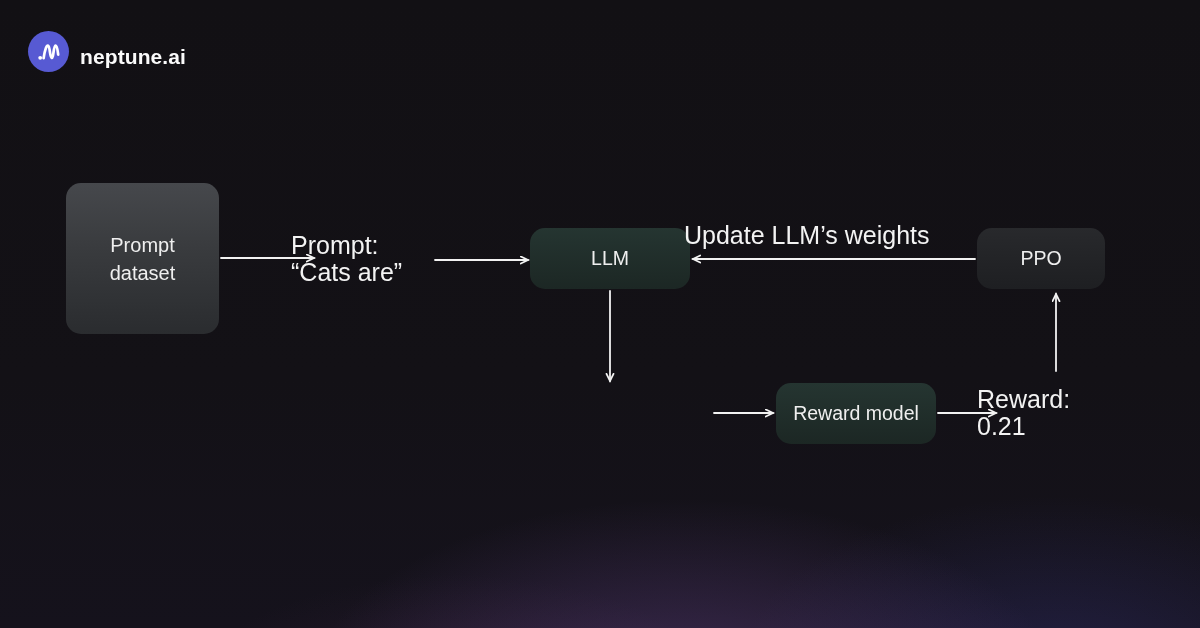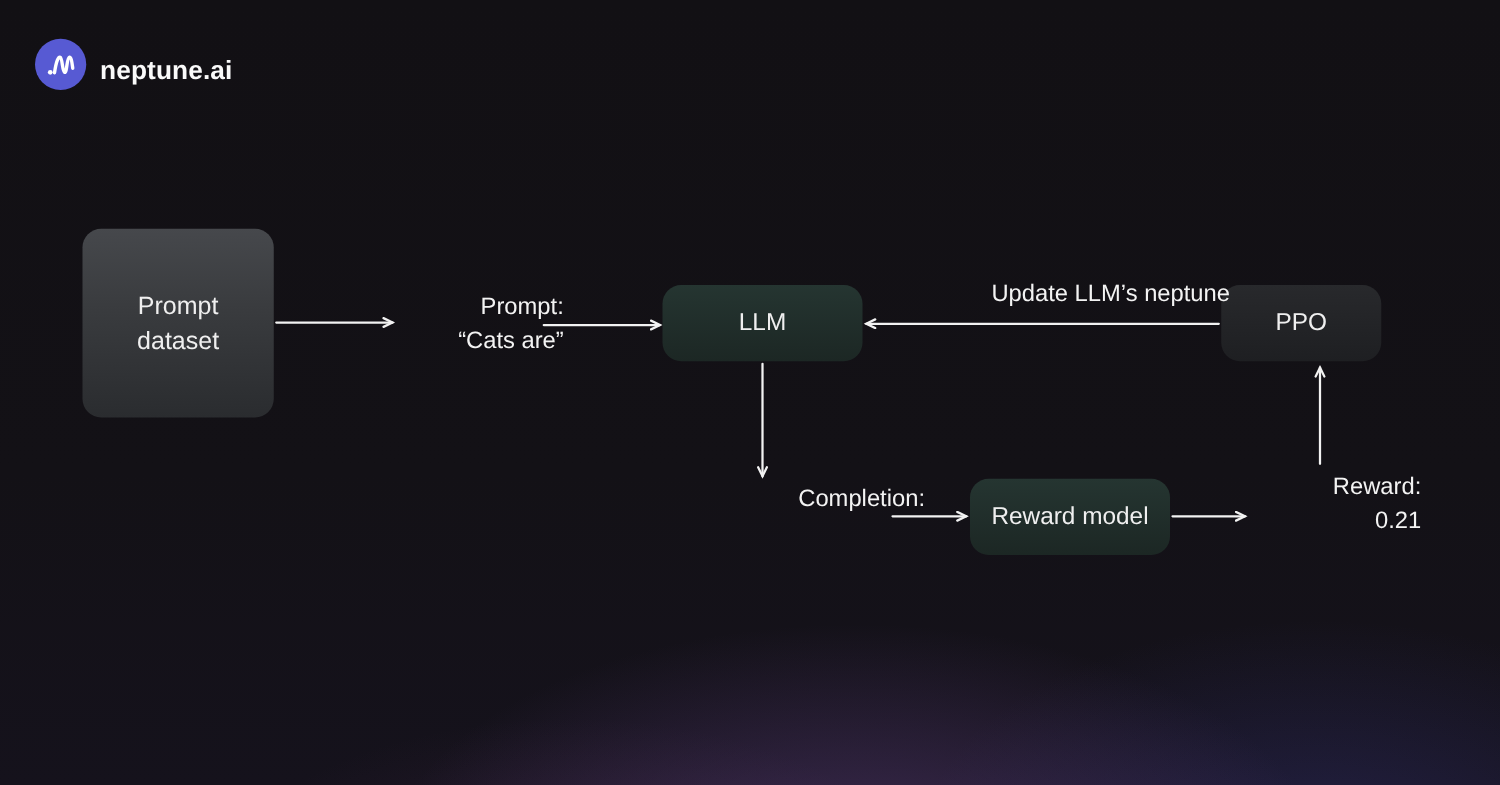--- a/index.html
+++ b/index.html
@@ -61,29 +61,29 @@
     background: linear-gradient(180deg, #28292c 0%, #1e1f22 100%);
   }
   .node-reward-model {
     left: 776px; top: 383px;
     background: linear-gradient(180deg, #253531 0%, #1c2724 100%);
   }
 
   
   .label {
     position: absolute;
-    text-align: right;
-    font-size: 19px;
+    text-align: left;
+    font-size: 25px;
     line-height: 27px;
     color: #f3f3f3;
   }
   .label-prompt     { left: 291px; top: 232px; width: 160px; }
   .label-update     { left: 684px; top: 222px; width: 300px; }
   .label-completion { left: 480px; top: 386px; width: 260px; }
-  .label-reward     { left: 977px; top: 376px; width: 160px; }
+  .label-reward     { left: 977px; top: 386px; width: 160px; }
 
   
   .arrows {
     position: absolute; left: 0; top: 0;
     width: 1200px; height: 628px;
     pointer-events: none;
   }
   .arrows path {
     stroke: #f2f2f2;
     stroke-width: 1.8;
@@ -140,24 +140,23 @@
 
   <div class="node node-small node-reward-model">
     <span>Reward model</span>
   </div>
 
   <div class="label label-prompt">
     <div>Prompt:</div>
     <div>“Cats are”</div>
   </div>
 
-  <div class="label label-update">Update LLM’s neptune</div>
+  <div class="label label-update">Update LLM’s weights</div>
 
   <div class="label label-completion">
-    <div>Completion:</div>
   </div>
 
   <div class="label label-reward">
     <div>Reward:</div>
     <div>0.21</div>
   </div>
 
 </div>
 
 </body></html>

